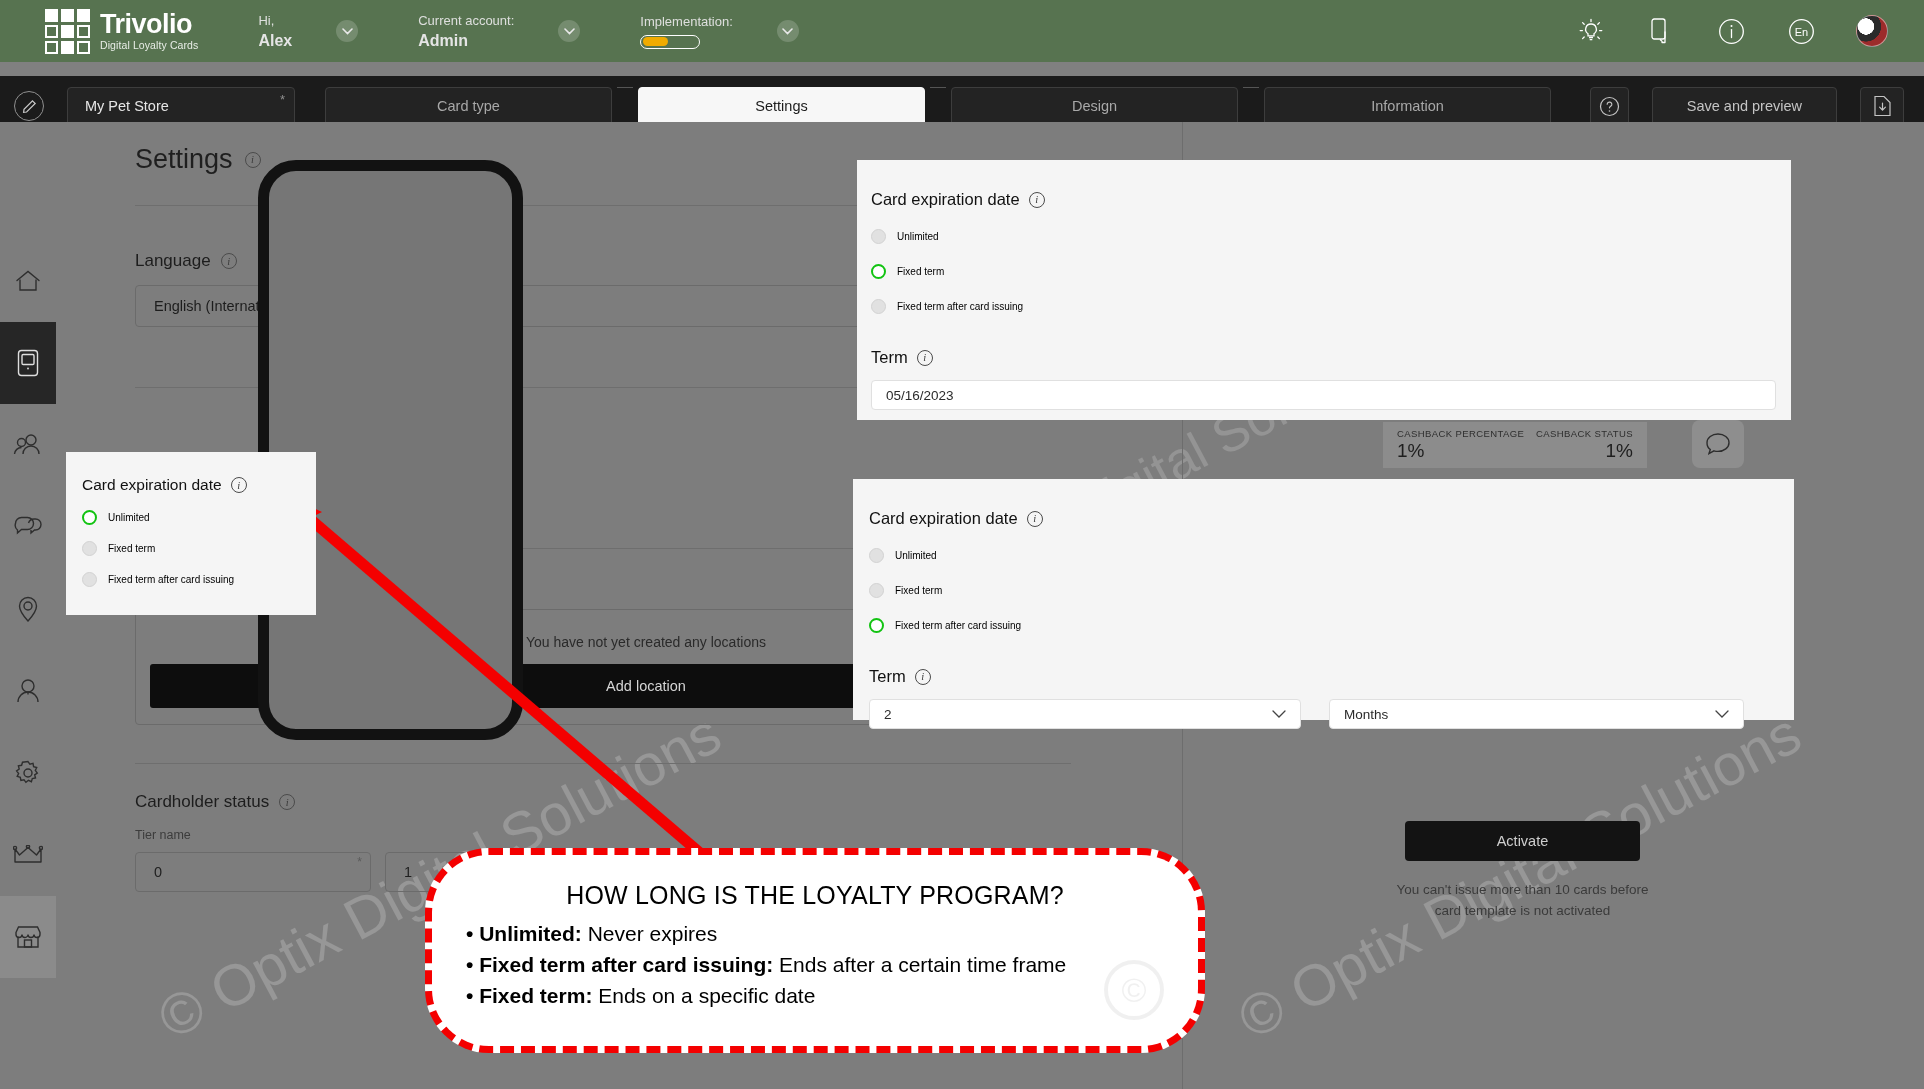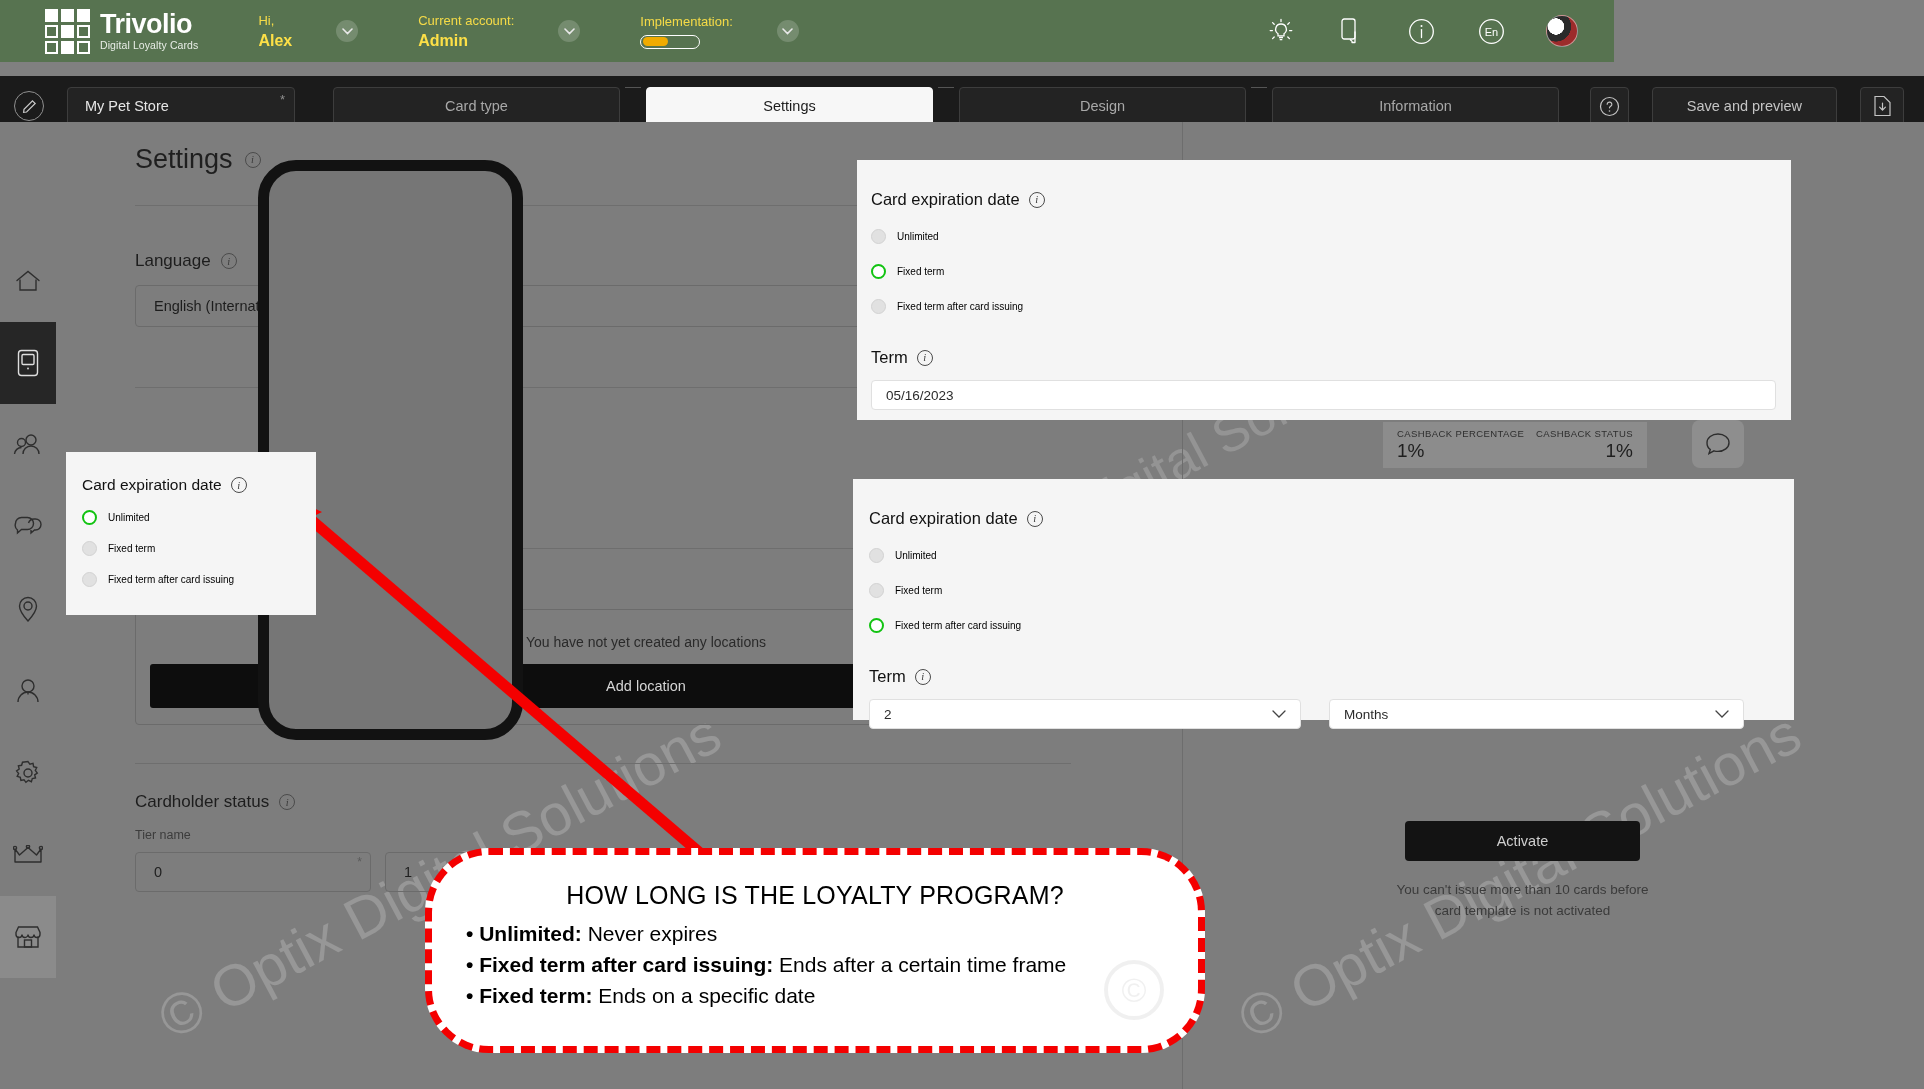--- a/index.html
+++ b/index.html
@@ -6,32 +6,32 @@
   html, body {
     width: 1924px; height: 1089px;
     font-family: "Liberation Sans", sans-serif;
     overflow: hidden;
     background: #808080;
   }
   #root { position: relative; width: 1924px; height: 1089px; }
 
   
   .topbar {
-    position: absolute; left: 0; top: 0; width: 1614px; height: 62px;
+    position: absolute; left: 0; top: 0; width: 1924px; height: 62px;
     background: #577350; display: flex; align-items: center;
   }
   .logo-wrap { display: flex; align-items: center; margin-left: 45px; }
   .logo-grid { display: grid; grid-template-columns: repeat(3, 13px); grid-auto-rows: 13px; gap: 3px; margin-right: 10px; }
   .logo-grid i { display: block; border: 2px solid #fff; }
   .logo-grid i.fill { background: #fff; }
   .logo-text { color: #fff; line-height: 1; }
   .logo-title { font-size: 27px; font-weight: bold; letter-spacing: -0.5px; }
   .logo-sub { font-size: 10.5px; letter-spacing: 0.1px; margin-top: 2px; color: #e8ede6; }
 
-  .hdr-field { margin-left: 60px; color: #fde047; display: flex; align-items: center; }
+  .hdr-field { margin-left: 60px; color: #e5e5e5; display: flex; align-items: center; }
   .hdr-col { display: flex; flex-direction: column; }
   .hdr-label { font-size: 13px; font-weight: 400; opacity: 0.95; }
   .hdr-value { font-size: 16px; font-weight: bold; margin-top: 4px; }
   .chev {
     width: 22px; height: 22px; border-radius: 50%;
     background: rgba(255,255,255,0.18);
     margin-left: 44px; display: flex; align-items: center; justify-content: center;
   }
   .chev svg { display: block; }
   .prog-outer {
@@ -57,21 +57,21 @@
     width: 30px; height: 30px; border-radius: 50%; border: 1.3px solid #8f8f8f;
     margin-left: 14px; display: flex; align-items: center; justify-content: center; color: #c9c9c9;
   }
   .store-box {
     margin-left: 23px; width: 228px; height: 39px; background: #232323;
     border: 1px solid #3d3d3d; border-radius: 4px; position: relative;
     display: flex; align-items: center; padding-left: 17px;
     color: #e6e6e6; font-size: 14.5px;
   }
   .star { position: absolute; right: 9px; top: 4px; color: #8f8f8f; font-size: 13px; }
-  .tabs { display: flex; align-items: flex-start; margin-left: 38px; }
+  .tabs { display: flex; align-items: flex-start; margin-left: 30px; }
   .tab {
     width: 287px; height: 39px; border-radius: 4px; background: #232323;
     border: 1px solid #3d3d3d; color: #a8a8a8; font-size: 14.5px;
     display: flex; align-items: center; justify-content: center;
   }
   .tab.active { background: #f7f7f7; color: #1b1b1b; border-color: #f7f7f7; }
   .dash { width: 16px; height: 1px; background: #555; margin: 0 5px; }
   .right-actions { position: absolute; right: 20px; display: flex; align-items: center; gap: 23px; }
   .qmark {
     width: 39px; height: 39px; border-radius: 4px; background: #232323; border: 1px solid #3d3d3d;

